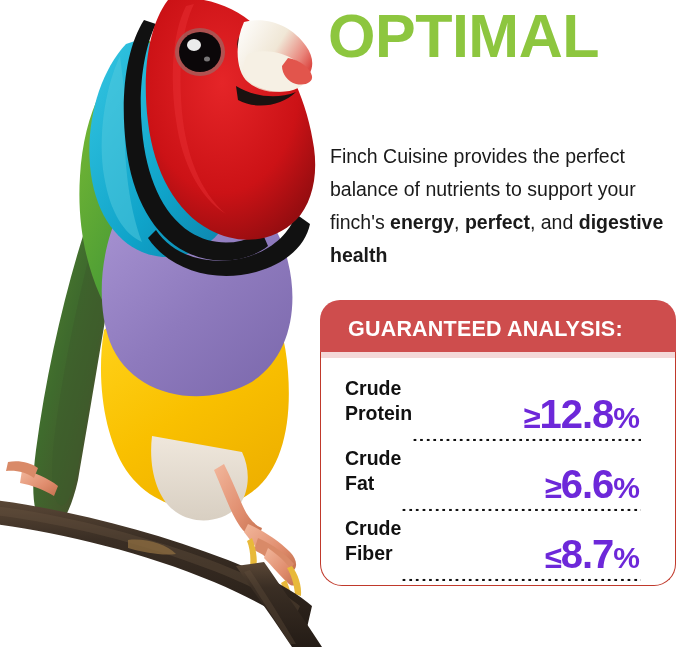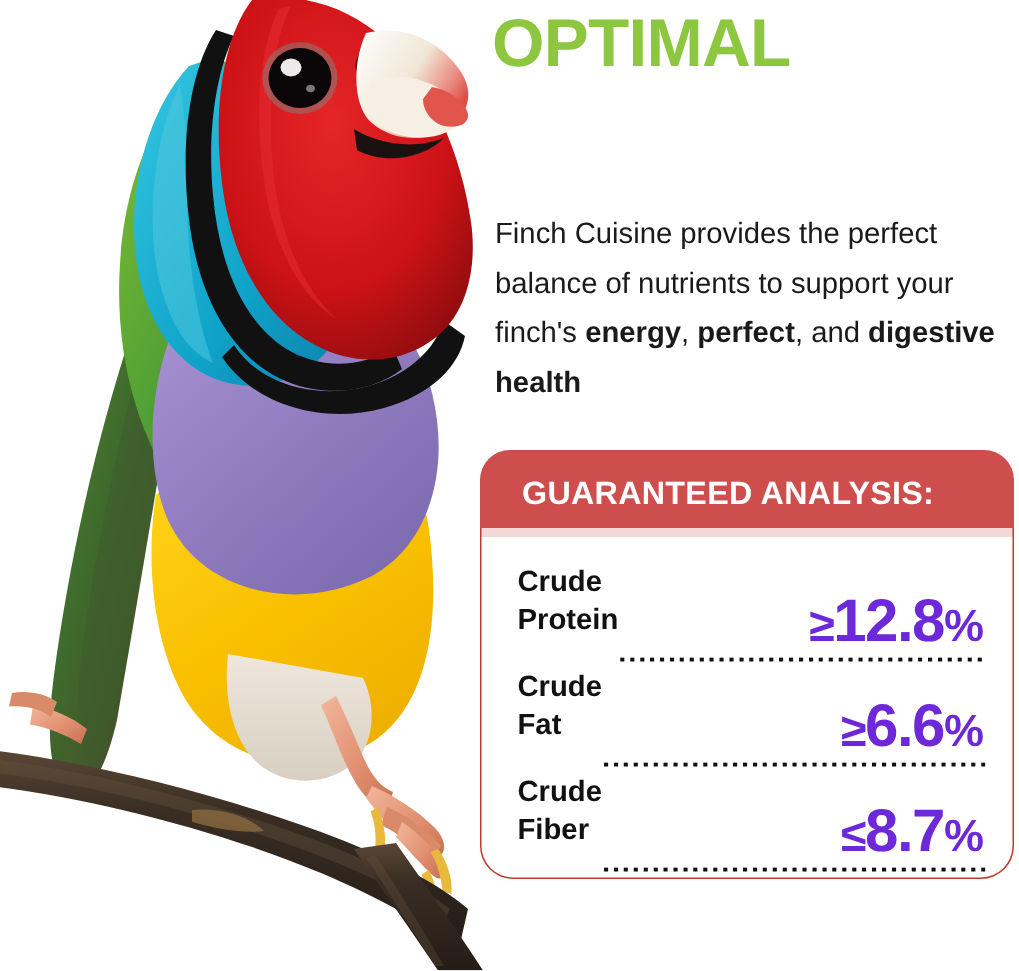--- a/index.html
+++ b/index.html
@@ -23,21 +23,21 @@
     width: 330px; height: 647px;
     overflow: hidden;
   }
   .photo svg { display: block; }
 
   
   .headline {
     position: absolute;
     left: 328px; top: 8px;
     width: 348px;
-    font-size: 45px;
+    font-size: 61px;
     font-weight: bold;
     line-height: 0.95;
     letter-spacing: -0.5px;
     color: #8DC63F;
     text-transform: uppercase;
   }
   .headline .l2 { display: block; letter-spacing: -1.2px; }
 
   .blurb {
     position: absolute;
@@ -72,21 +72,21 @@
     letter-spacing: 0.2px;
   }
   .panel-body {
     position: absolute;
     left: 0; top: 52px;
     width: 356px; height: 234px;
     background: rgba(255,255,255,0.78);
     border: 1.6px solid #C0392B;
     border-top: none;
     border-radius: 0 0 22px 22px;
-    padding: 24px 18px 0 24px;
+    padding: 24px 34px 0 24px;
   }
 
   .row {
     position: relative;
     height: 70px;
     display: flex;
     align-items: flex-start;
   }
   .row-name {
     font-size: 19.5px;

